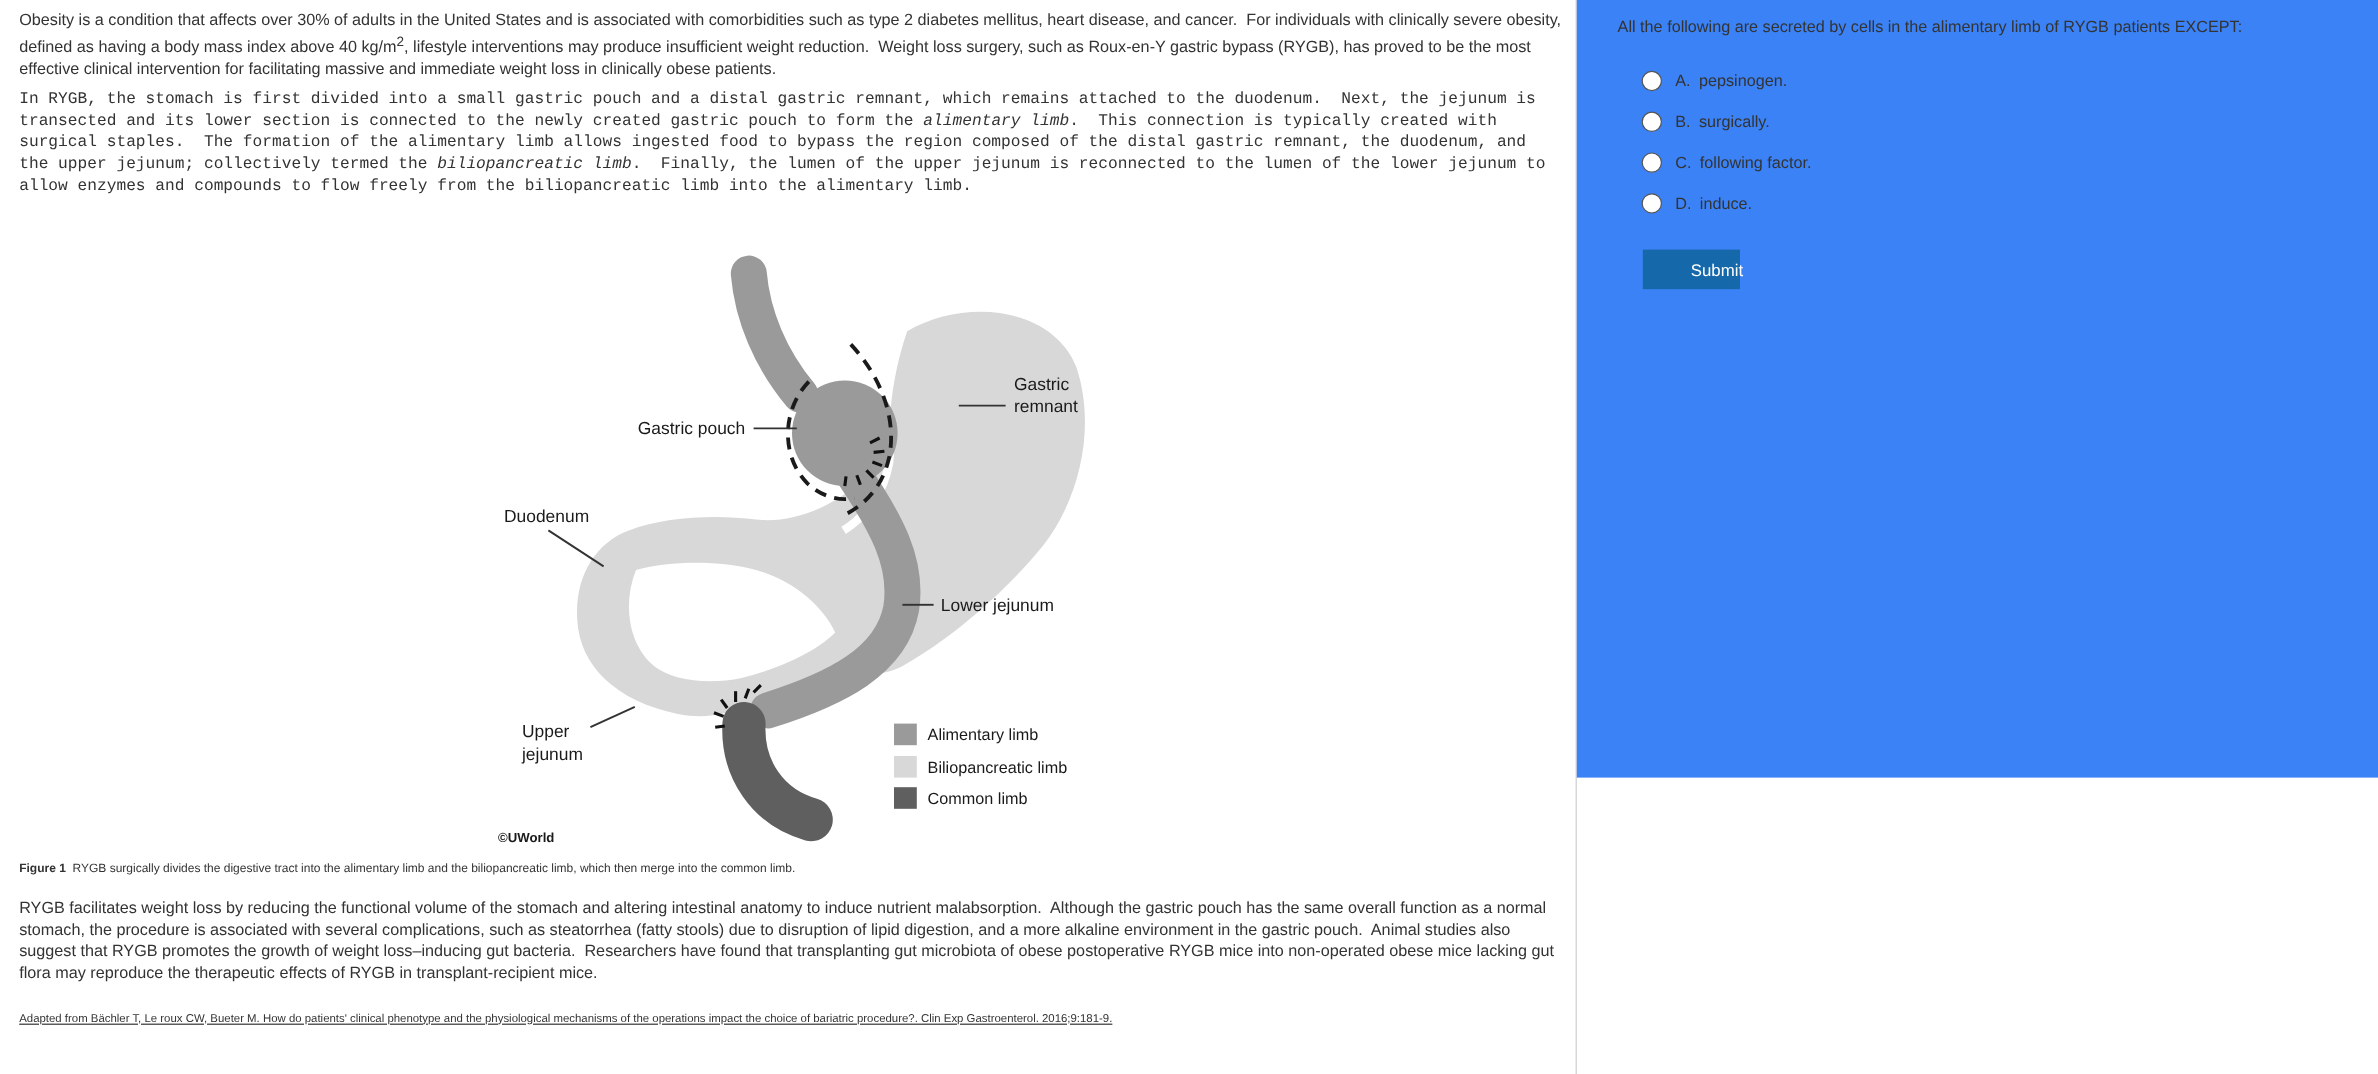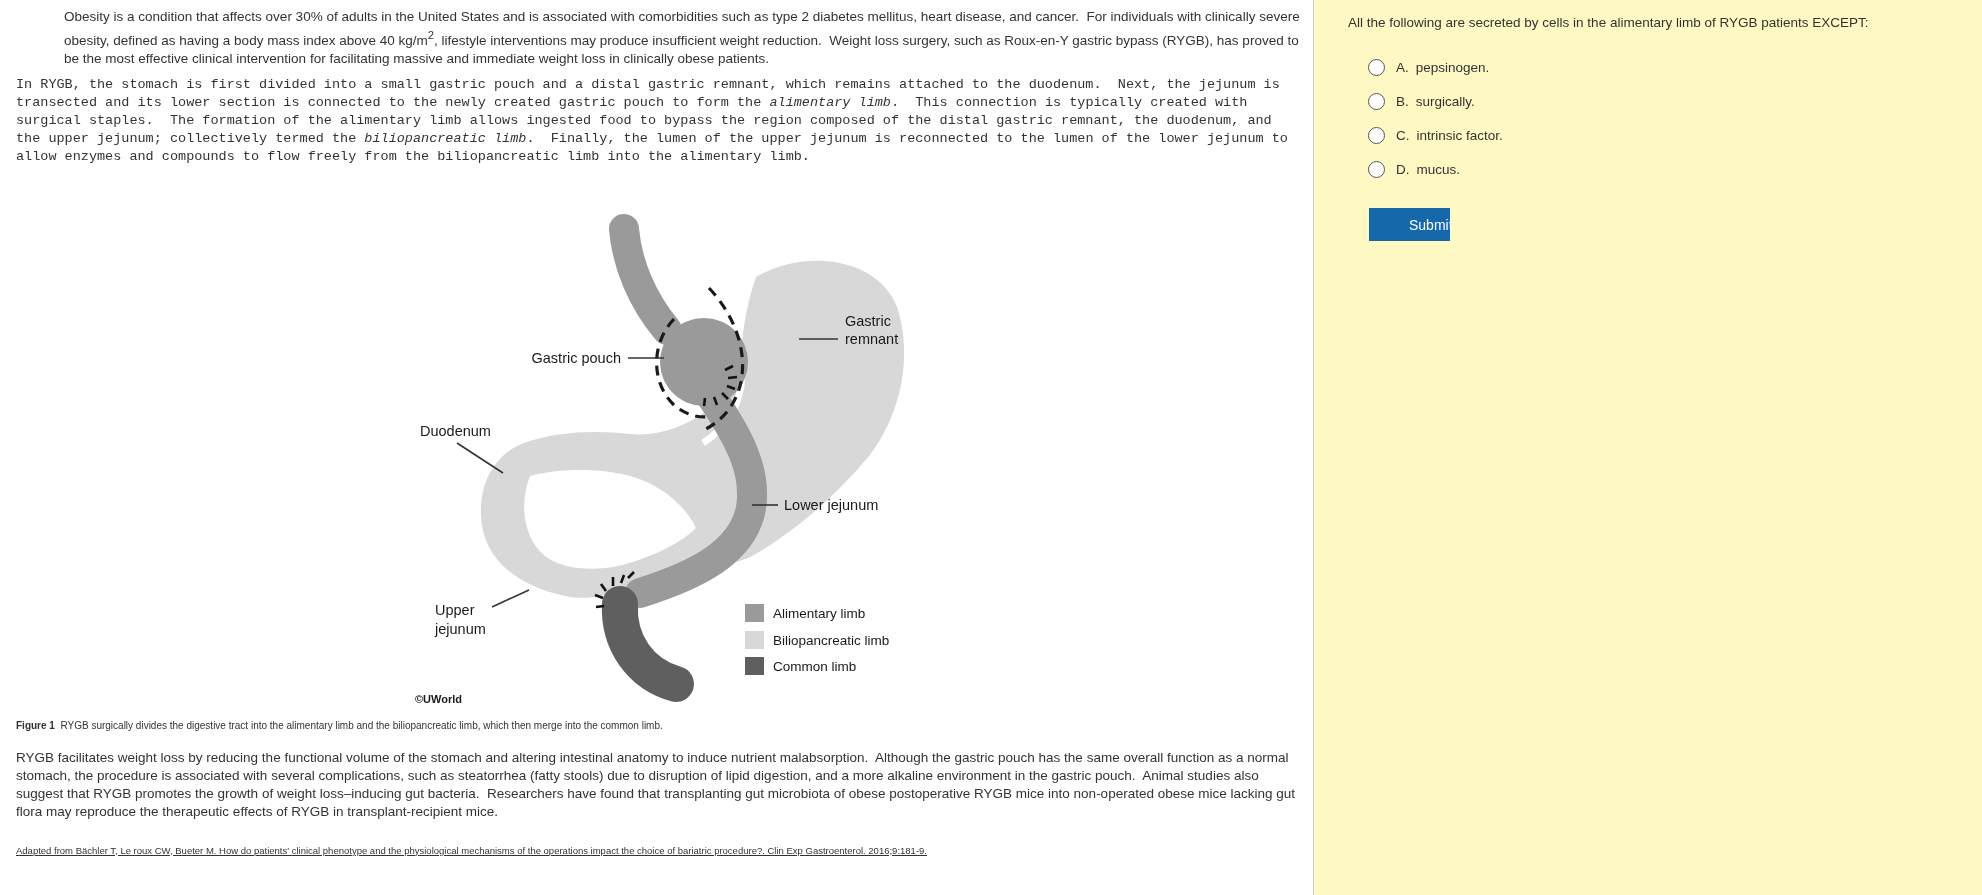--- a/index.html
+++ b/index.html
@@ -1,30 +1,30 @@
 <!DOCTYPE html>
 <html><head>
 <meta charset="utf-8">
 <style>
   html,body{margin:0;padding:0;background:#ffffff;}
   body{width:1982px;height:895px;position:relative;overflow:hidden;
        font-family:"Liberation Sans","DejaVu Sans",sans-serif;color:#333;}
   .left-panel{position:absolute;left:0;top:0;width:1313px;height:895px;
               padding:0 10px 0 16px;box-sizing:border-box;background:#fff;}
   .para{font-size:13.5px;line-height:18px;margin:0 0 0 0;color:#333;}
-  .p1{padding-top:8px;margin-left:48px;}
+  .p1{padding-top:8px;}
   .p2{margin-top:8px;font-family:Liberation Mono, monospace;}
   .figure-wrap{margin:45px 0 0 304px;width:620px;height:500px;}
   .caption{font-size:10px;line-height:18px;margin:6px 0 0 0;color:#333;}
   .caption b{font-weight:bold;}
   .p3{margin-top:14px;}
   .citation{font-size:9.5px;line-height:12px;margin:24px 0 0 0;color:#333;text-decoration:underline;}
   .divider{position:absolute;left:1313px;top:0;width:1px;height:895px;background:#cfcfcf;}
-  .right-panel{position:absolute;left:1314px;top:0;width:668px;height:895px;
-               padding:14px 8px 0 34px;box-sizing:border-box;background:#fef9c3;}
+  .right-panel{position:absolute;left:1314px;top:0;width:668px;height:648px;
+               padding:14px 8px 0 34px;box-sizing:border-box;background:#3b82f6;}
   .stem{font-size:13.5px;line-height:18px;color:#333;}
   .options{margin:25px 0 0 20px;}
   .option-row{display:flex;align-items:center;height:21px;margin-bottom:13px;cursor:pointer;}
   .radio{width:17px;height:17px;border:1.5px solid #555;border-radius:50%;
          box-sizing:border-box;background:#fff;flex:0 0 auto;}
   .opt-letter{font-size:13.5px;color:#333;margin-left:11px;}
   .opt-label{font-size:13.5px;color:#333;margin-left:7px;text-align:center;}
   .submit-btn{display:block;margin:28px 0 0 21px;width:81px;height:33px;border:none;
               background:#1569aa;color:#fff;font-size:14px;cursor:pointer;
               font-family:"Liberation Sans","DejaVu Sans",sans-serif;padding-left:40px;}
@@ -146,23 +146,23 @@
       <span class="opt-label">pepsinogen.</span>
     </div>
     <div class="option-row">
       <span class="radio"></span>
       <span class="opt-letter">B.</span>
       <span class="opt-label">surgically.</span>
     </div>
     <div class="option-row">
       <span class="radio"></span>
       <span class="opt-letter">C.</span>
-      <span class="opt-label">intrinsic factor.</span>
+      <span class="opt-label">following factor.</span>
     </div>
     <div class="option-row">
       <span class="radio"></span>
       <span class="opt-letter">D.</span>
-      <span class="opt-label">mucus.</span>
+      <span class="opt-label">induce.</span>
     </div>
   </div>
 
   <button class="submit-btn" style="background: rgb(21, 105, 170);">Submit</button>
 </div>
 
 </body></html>

